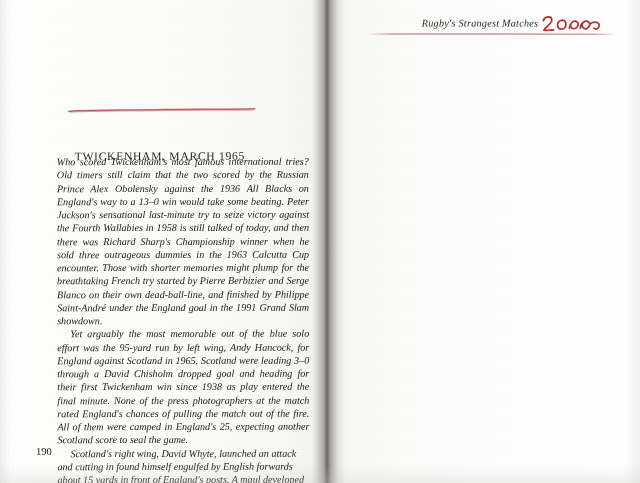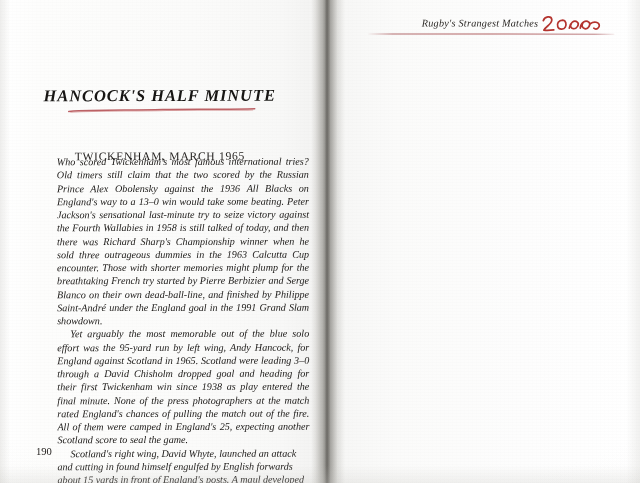--- a/index.html
+++ b/index.html
@@ -244,21 +244,20 @@
 </head>
 <body>
 
 <div id="scan">
 
   <div class="paper-base"></div>
   <div class="paper-vignette"></div>
 
   <div class="page page-left skew-left">
 
-    <div class="chapter-title">HANCOCK'S HALF MINUTE</div>
 
     <div class="title-rule">
       <svg width="190" height="6" viewBox="0 0 190 6" aria-hidden="true">
         <path d="M2 4.2 C 30 2.4, 62 3.4, 96 2.6 C 130 1.8, 160 3.0, 188 2.0" stroke="#b0474b" stroke-width="1.5" fill="none" stroke-linecap="round" opacity="0.85"></path>
         <path d="M4 5.0 C 34 3.6, 66 4.4, 100 3.6 C 134 2.8, 162 4.0, 186 3.2" stroke="#c4676a" stroke-width="1" fill="none" stroke-linecap="round" opacity="0.55"></path>
       </svg>
     </div>
 
     <div class="chapter-subtitle">TWICKENHAM, MARCH 1965</div>
 

